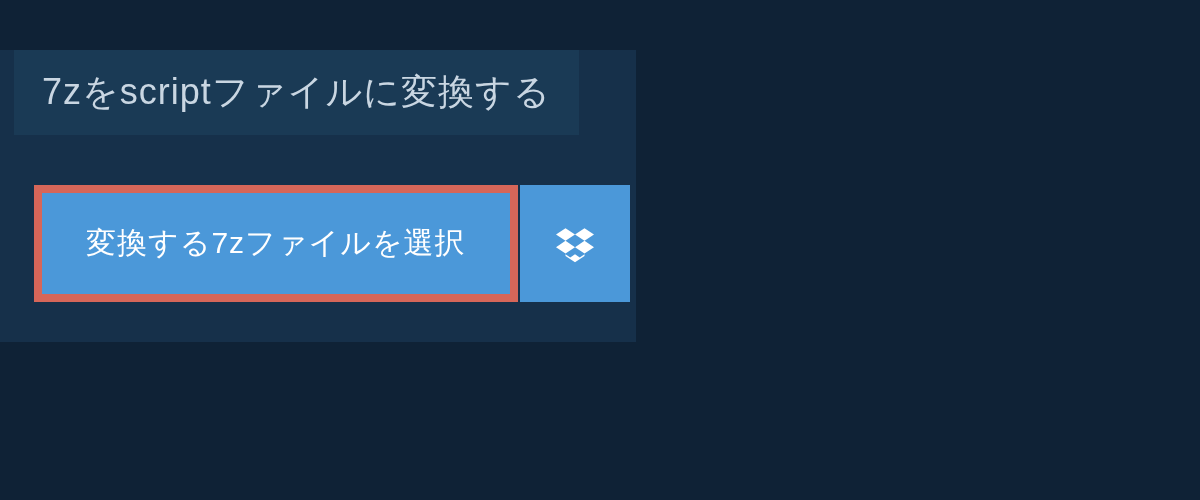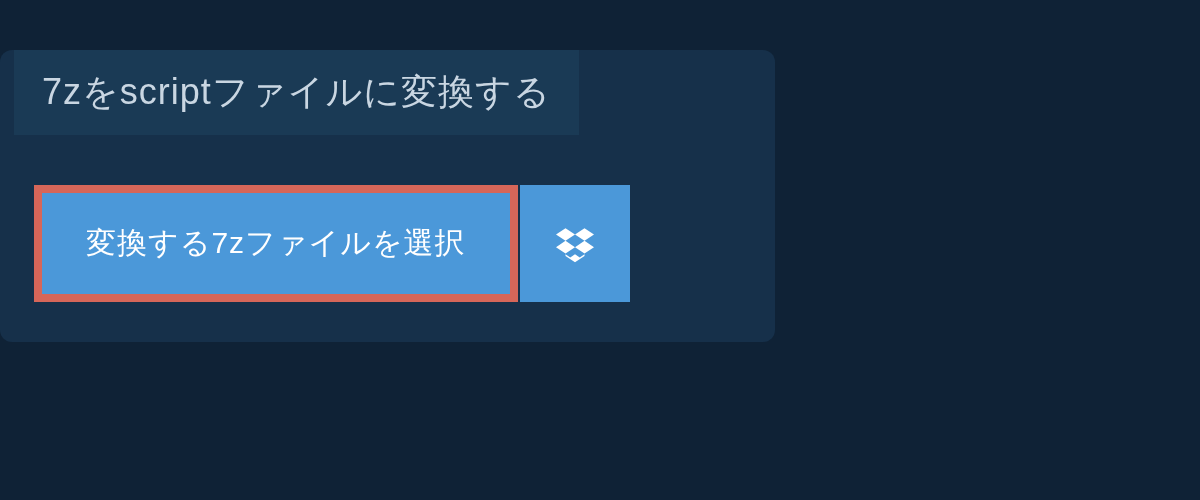--- a/index.html
+++ b/index.html
@@ -10,23 +10,22 @@
     body {
       width: 1200px;
       height: 500px;
       background: #0f2236;
       font-family: -apple-system, BlinkMacSystemFont, "Segoe UI", "Hiragino Sans", "Meiryo", sans-serif;
       overflow: hidden;
     }
     .panel {
       background: #16304a;
       margin-top: 50px;
-      width: 775px;
+      width: 636px;
       padding-bottom: 40px;
-      border-radius: 12px;
     }
     .title-tab {
       background: #1a3a55;
       display: inline-block;
       padding: 18px 28px 18px 28px;
       margin-left: 14px;
     }
     .title-tab span {
       color: #c9d6e2;
       font-size: 36px;

